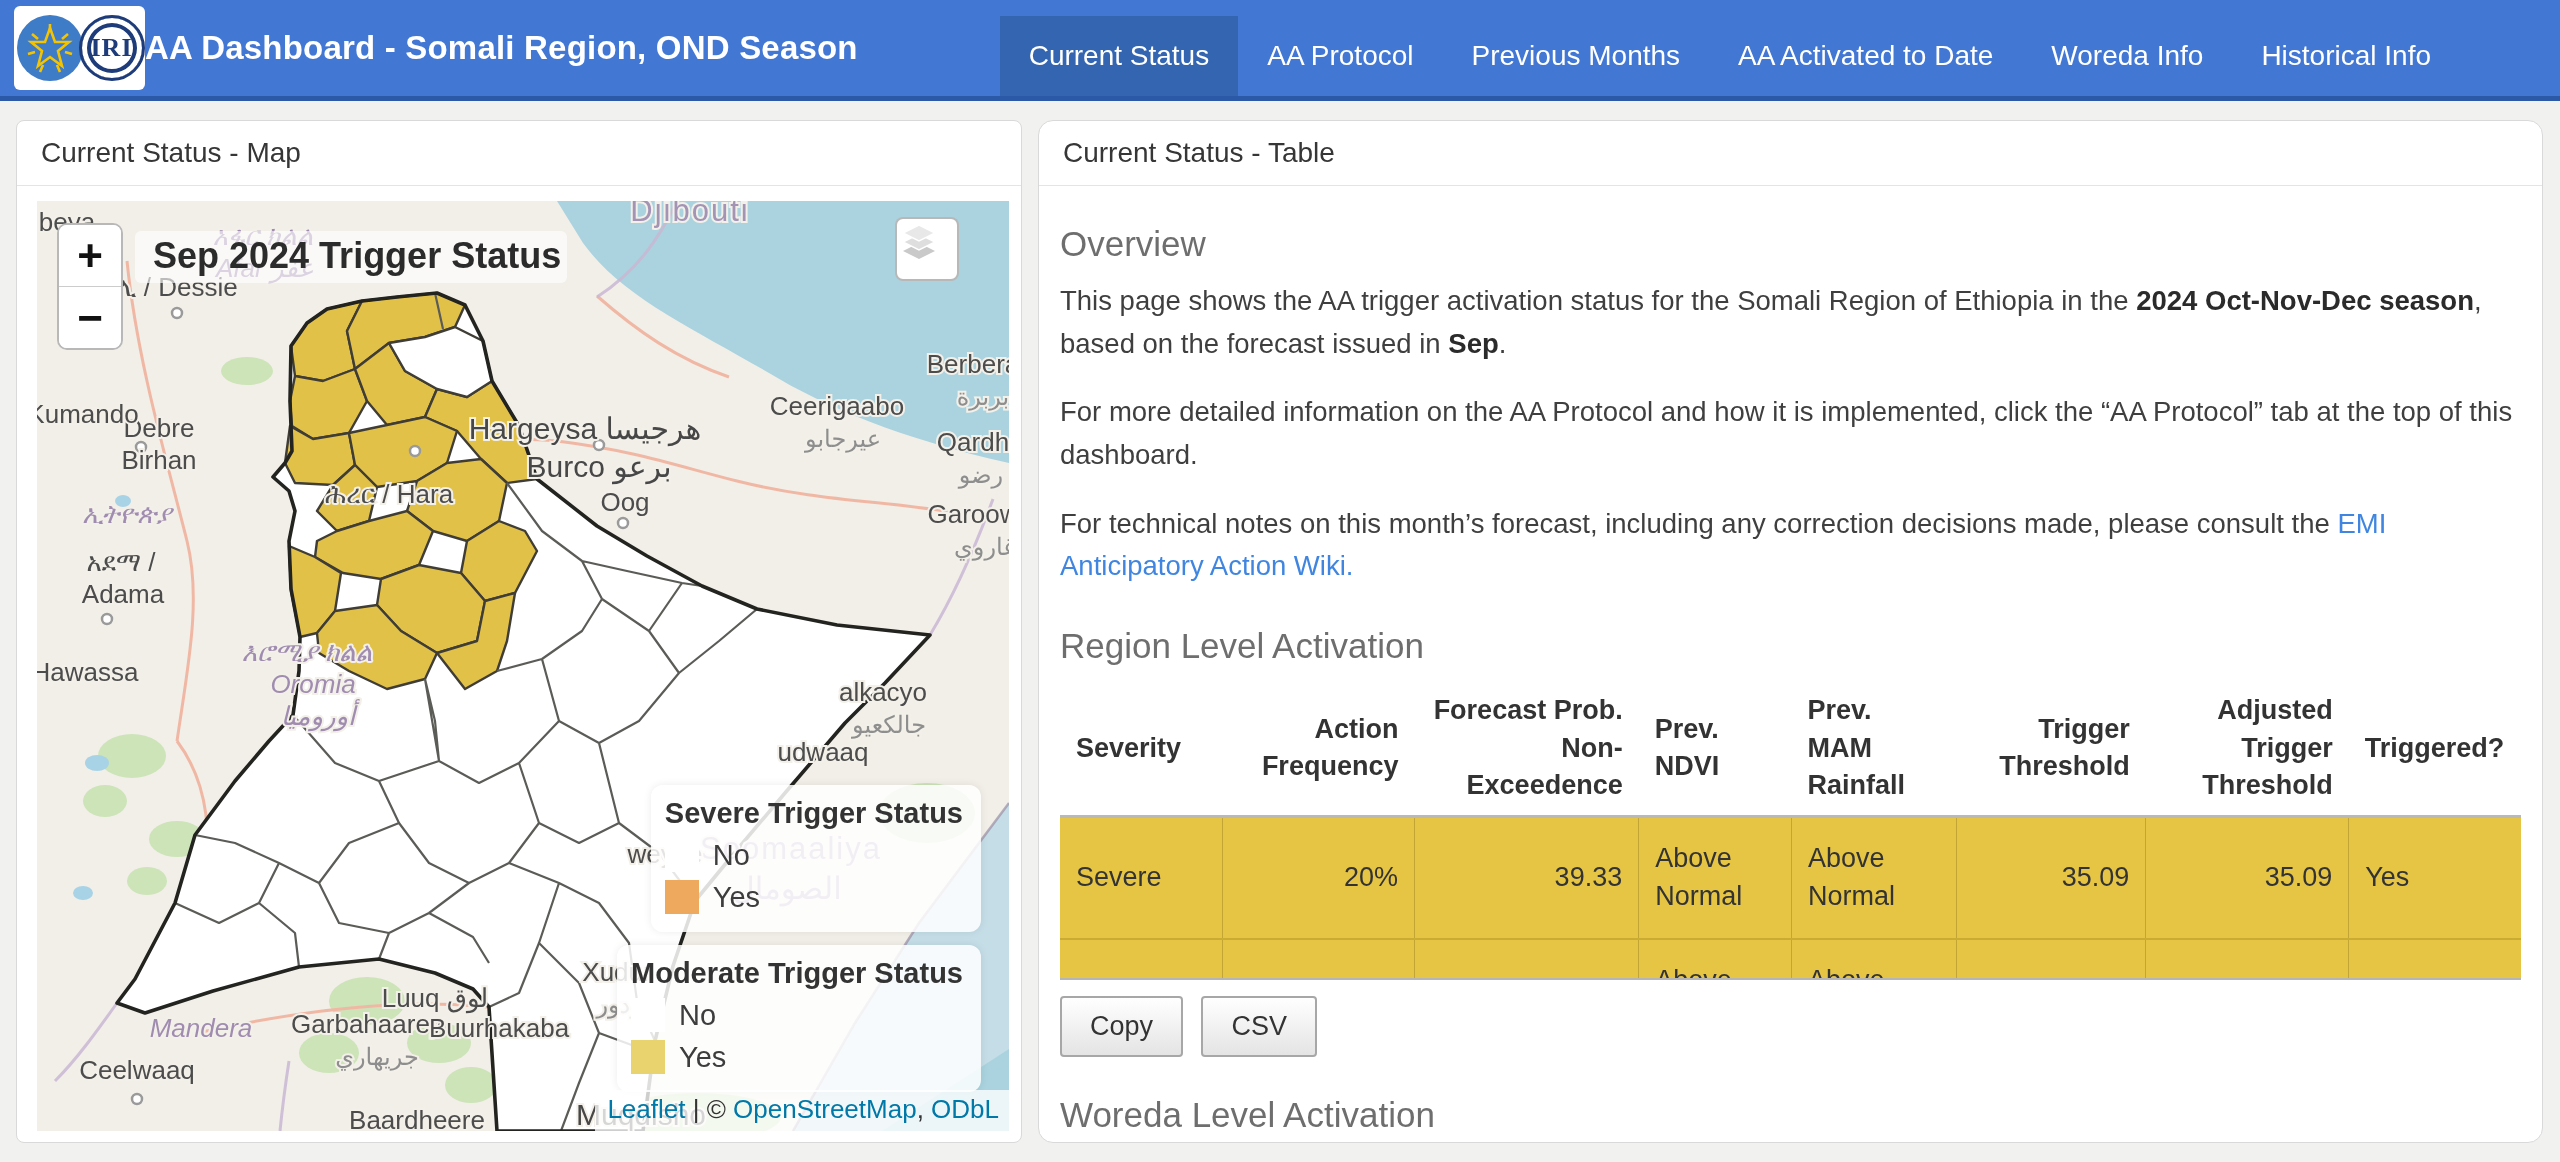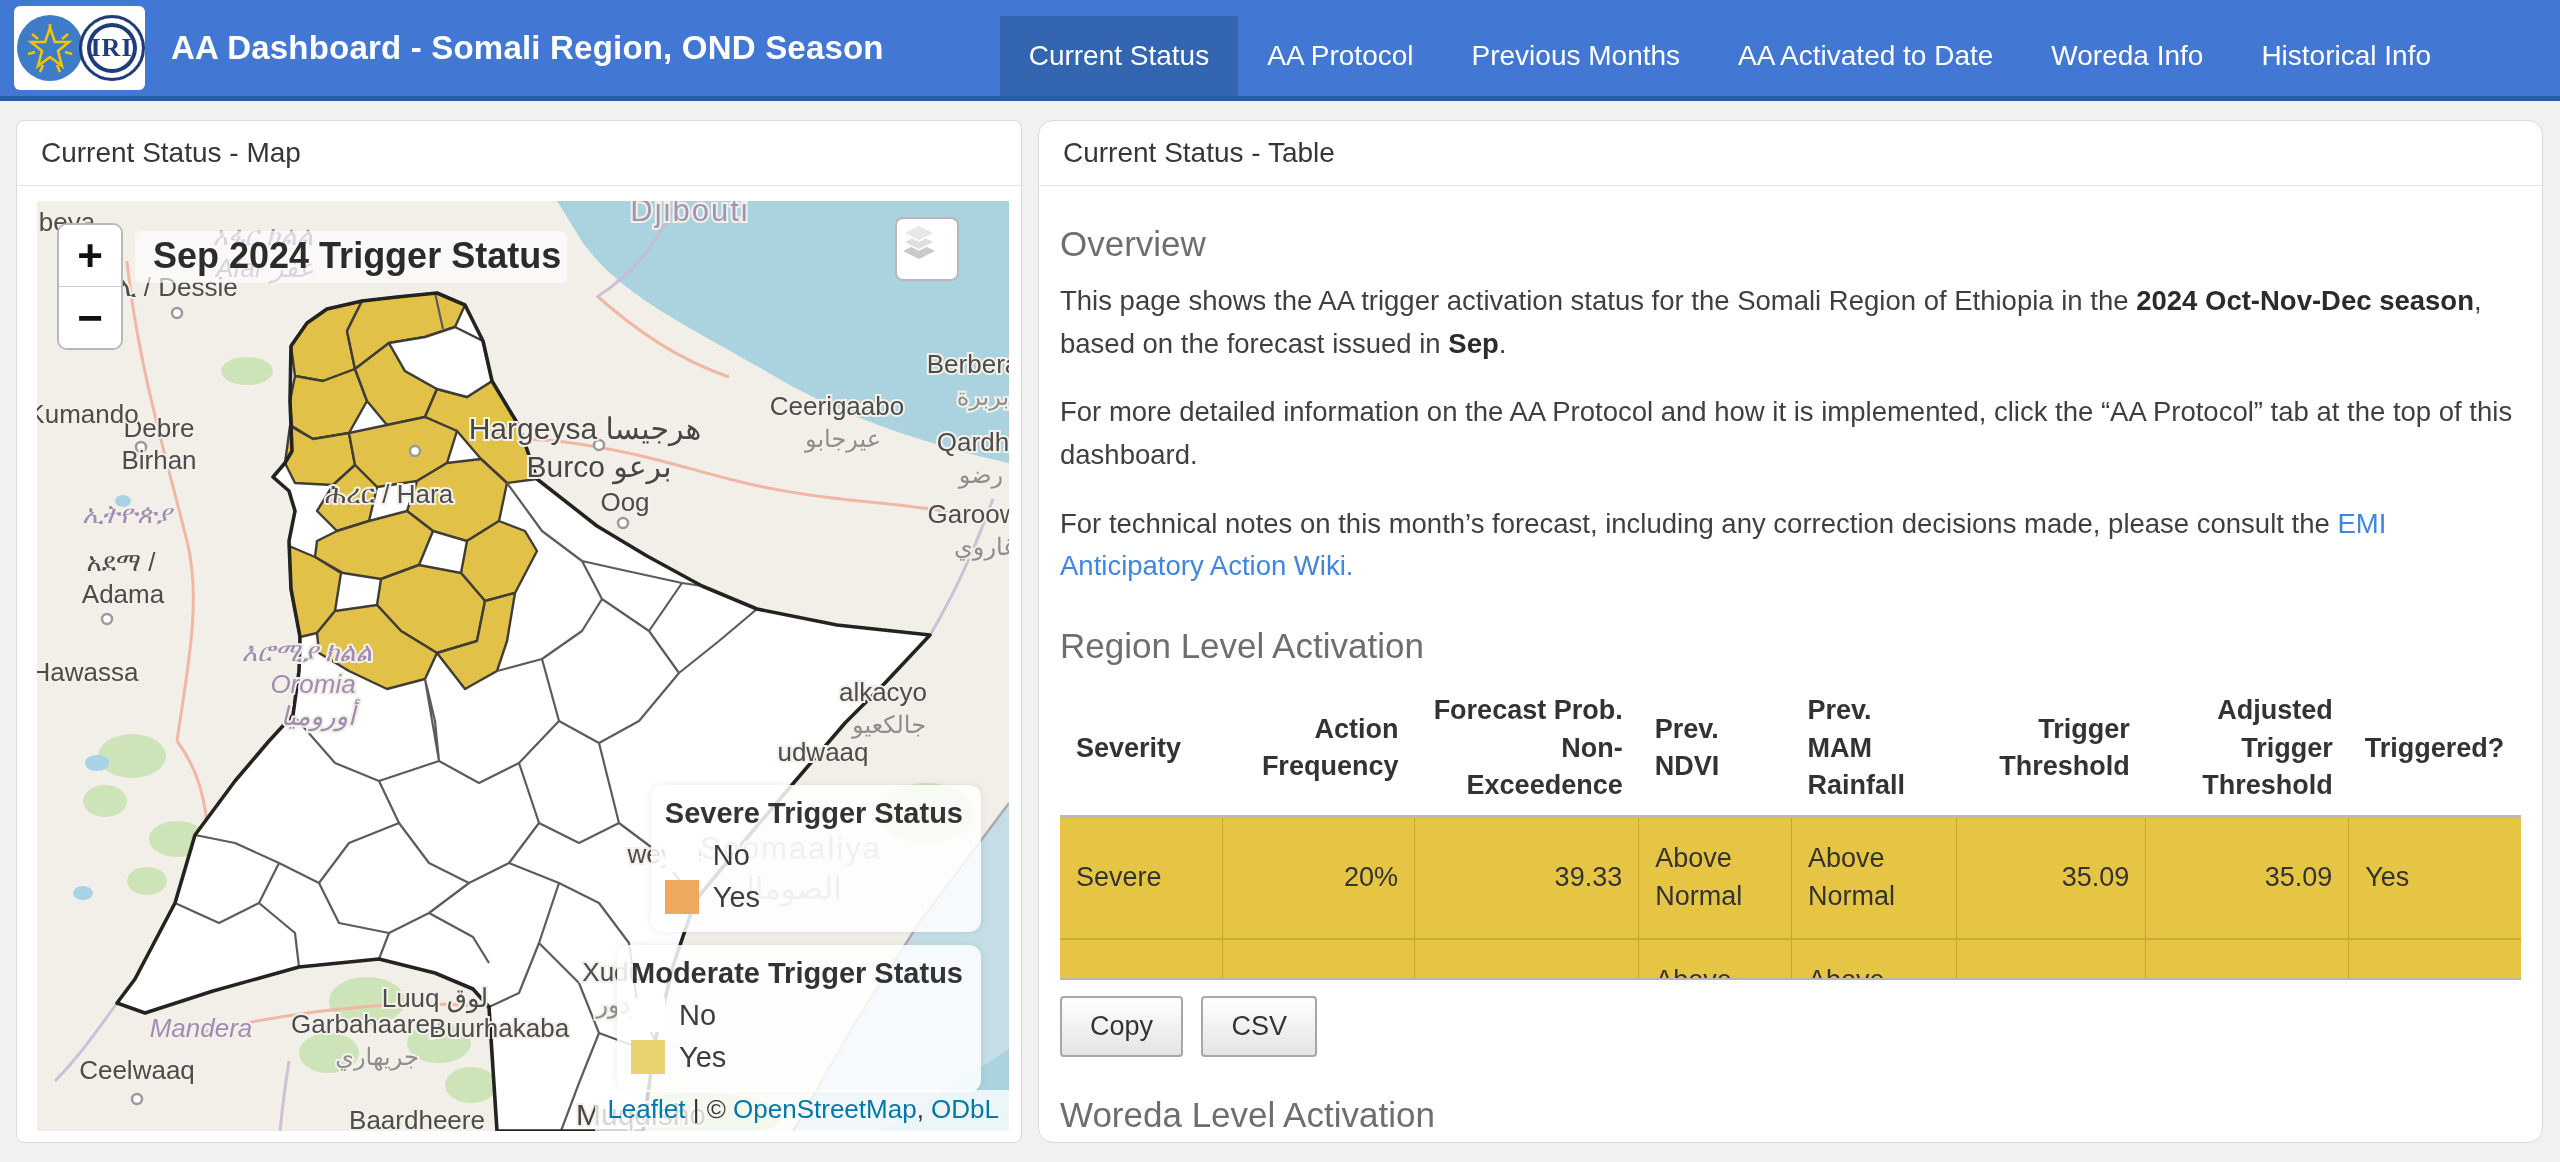--- a/index.html
+++ b/index.html
@@ -19,21 +19,21 @@
     width:131px;height:84px;background:#fff;border-radius:6px;
     margin-left:14px;display:flex;align-items:center;justify-content:center;gap:0;
     overflow:hidden;flex:0 0 auto;
   }
   .emblem{width:66px;height:66px;border-radius:50%;background:#3e7cc7;
     display:flex;align-items:center;justify-content:center;flex:0 0 auto;margin-left:2px;}
   .iri{width:66px;height:66px;border-radius:50%;background:#fff;border:3px solid #1e3c7a;
     box-shadow:inset 0 0 0 5px #fff, inset 0 0 0 9px #1e3c7a;
     display:flex;align-items:center;justify-content:center;flex:0 0 auto;margin-left:-4px;box-sizing:border-box;}
   .iri span{font-family:"Liberation Serif",serif;font-weight:bold;font-size:26px;color:#1e3c7a;letter-spacing:1px;}
-  .page-title{color:#fff;font-size:33px;font-weight:600;margin-left:26px;letter-spacing:.2px;white-space:nowrap;}
+  .page-title{color:#fff;font-size:33px;font-weight:600;letter-spacing:.2px;white-space:nowrap;}
   .nav-list{display:flex;margin-left:auto;margin-right:100px;height:96px;align-items:stretch;}
   .nav-item{
     color:#fff;font-size:28px;display:flex;align-items:center;
     padding:0 29px;cursor:pointer;white-space:nowrap;margin-top:16px;
   }
   .nav-item.active{background:#3465b1;}
   
   .card{
     position:absolute;top:120px;background:#fff;border:1px solid #d9d9d9;border-radius:8px;
     box-sizing:border-box;

